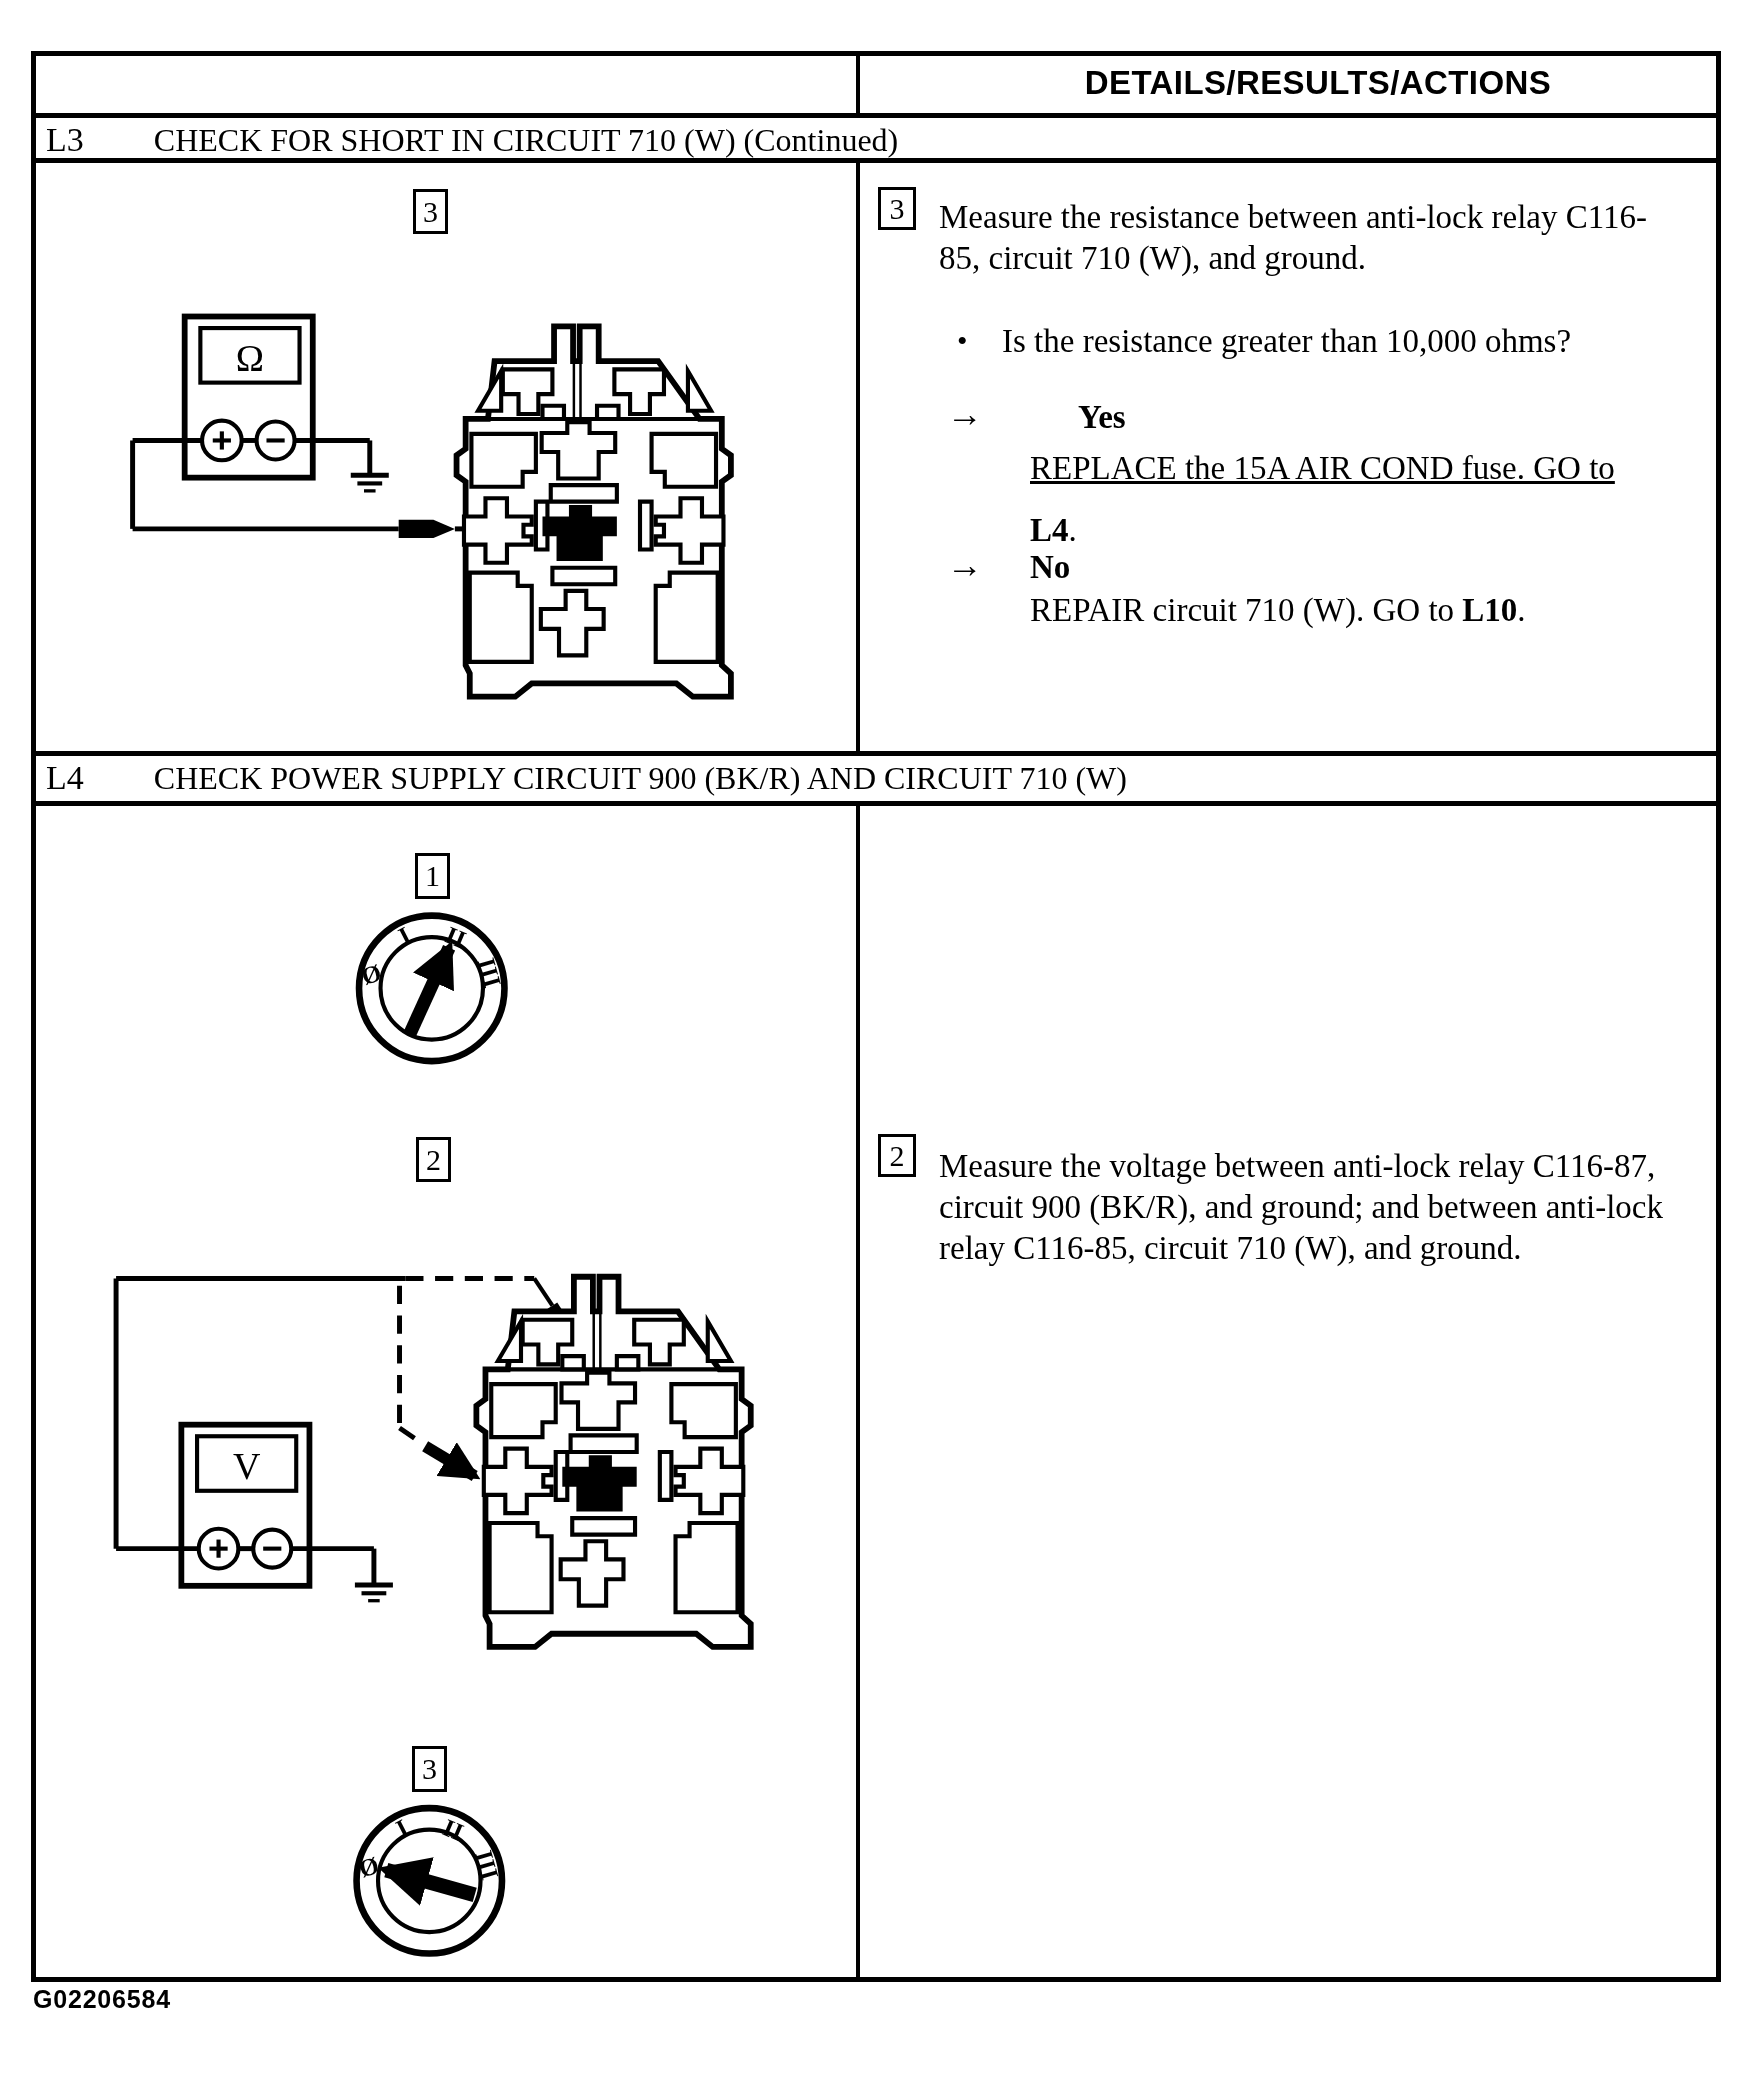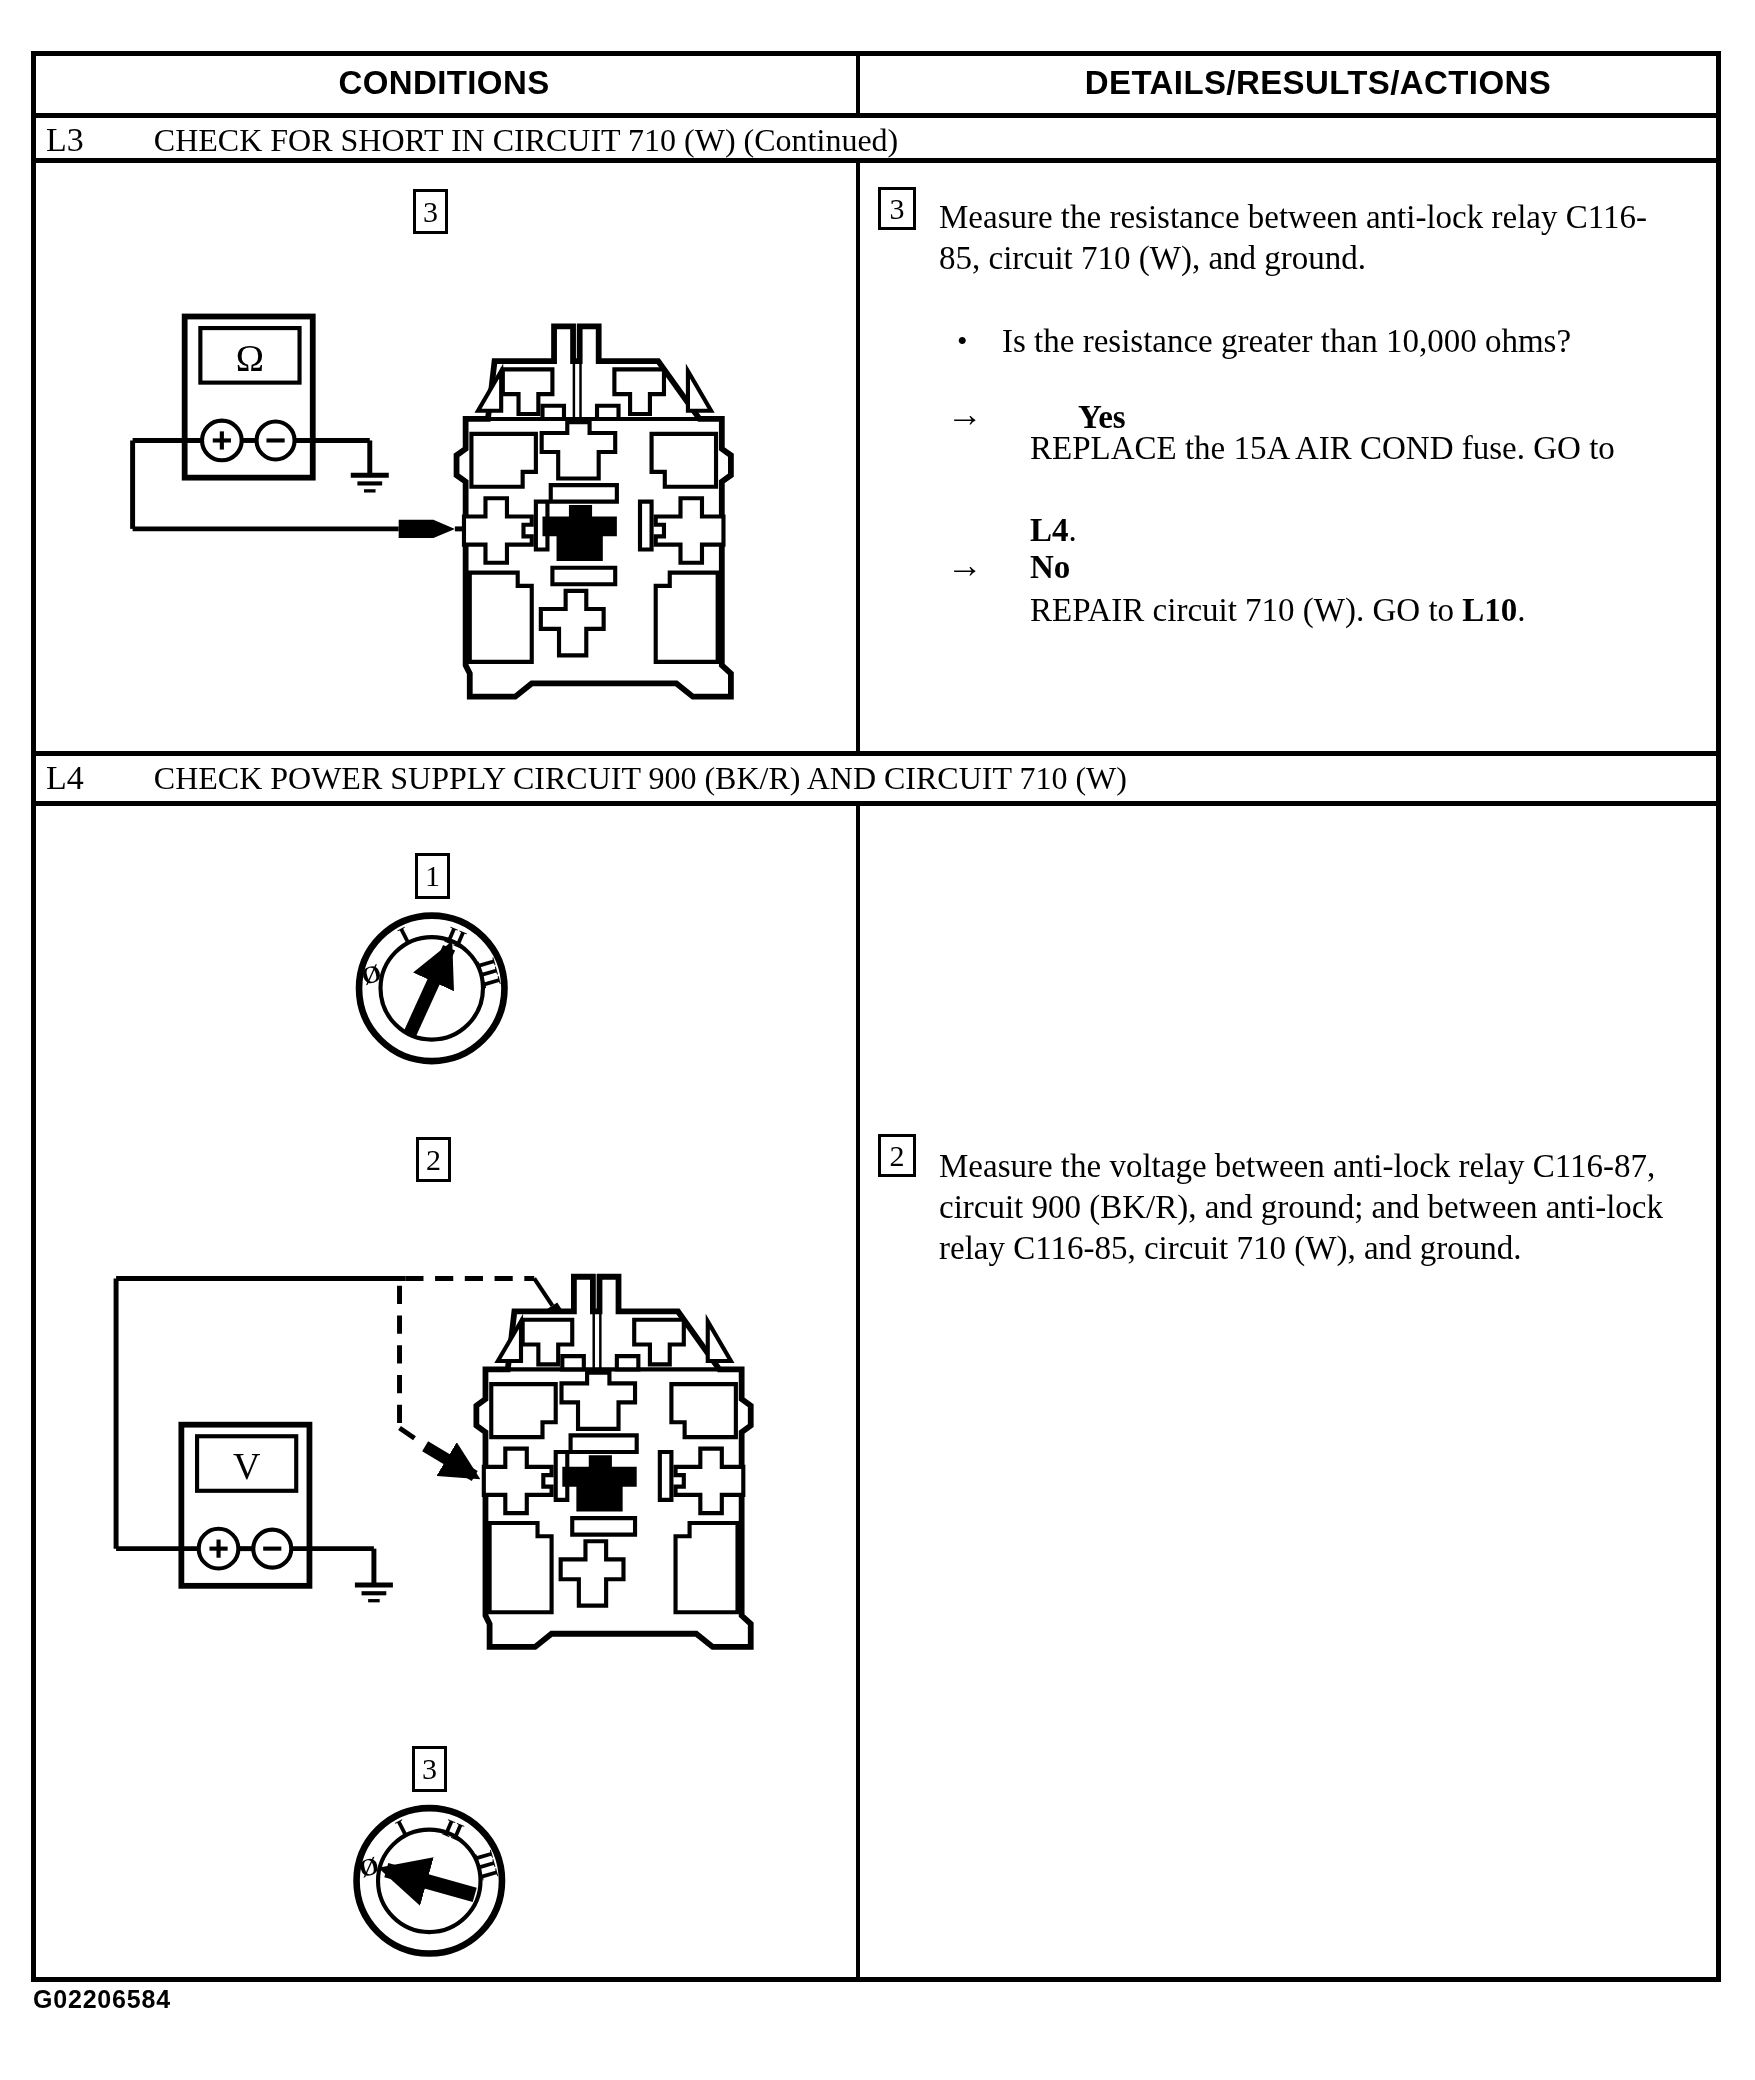--- a/index.html
+++ b/index.html
@@ -155,21 +155,20 @@
 
   <div class="tbl-border"></div>
   <div class="hl" style="top:113px;"></div>
   <div class="hl" style="top:158px;"></div>
   <div class="hl" style="top:751px;"></div>
   <div class="hl" style="top:801px;"></div>
   <div class="vl" style="top:56px;height:57px;"></div>
   <div class="vl" style="top:163px;height:589px;"></div>
   <div class="vl" style="top:806px;height:1171px;"></div>
 
-  <div class="hdr" style="left:31px;width:826px;">CONDITIONS</div>
   <div class="hdr" style="left:860px;width:860px;margin-left:28px;">DETAILS/RESULTS/ACTIONS</div>
 
   <div class="trow" style="top:121px;">
     <span class="tlabel">L3</span>
     <span class="ttext">CHECK FOR SHORT IN CIRCUIT 710 (W) (Continued)</span>
   </div>
 
   <div class="trow" style="top:759px;">
     <span class="tlabel">L4</span>
     <span class="ttext">CHECK POWER SUPPLY CIRCUIT 900 (BK/R) AND CIRCUIT 710 (W)</span>
@@ -181,21 +180,21 @@
   <div class="stepbox" style="left:412px;top:1746px;width:35px;height:46px;">3</div>
 
   <div class="stepbox" style="left:878px;top:187px;width:38px;height:43px;">3</div>
   <div class="txt" style="left:939px;top:197px;width:744px;">Measure the resistance between anti-lock relay C116-85, circuit 710 (W), and ground.</div>
 
   <div class="bullet-glyph" style="left:957px;top:324px;">•</div>
   <div class="txt" style="left:1002px;top:321px;width:719px;">Is the resistance greater than 10,000 ohms?</div>
 
   <div class="arrow-glyph" style="left:947px;top:393px;">→</div>
   <div class="txt b" style="left:1030px;top:397px;margin-left:48px;">Yes</div>
-  <div class="txt" style="left:1030px;top:428px;width:711px;">REPLACE the 15A AIR COND fuse. GO to</div>
+  <div class="txt" style="left:1030px;top:448px;width:711px;text-decoration:underline;">REPLACE the 15A AIR COND fuse. GO to</div>
   <div class="txt" style="left:1030px;top:510px;text-align:right;">
     <span class="b">L4</span><span>.</span>
   </div>
 
   <div class="arrow-glyph" style="left:947px;top:544px;">→</div>
   <div class="txt b" style="left:1030px;top:547px;">No</div>
   <div class="txt" style="left:1030px;top:590px;width:727px;">
     <span>REPAIR circuit 710 (W). GO to </span><span class="b">L10</span><span>.</span>
   </div>
 

